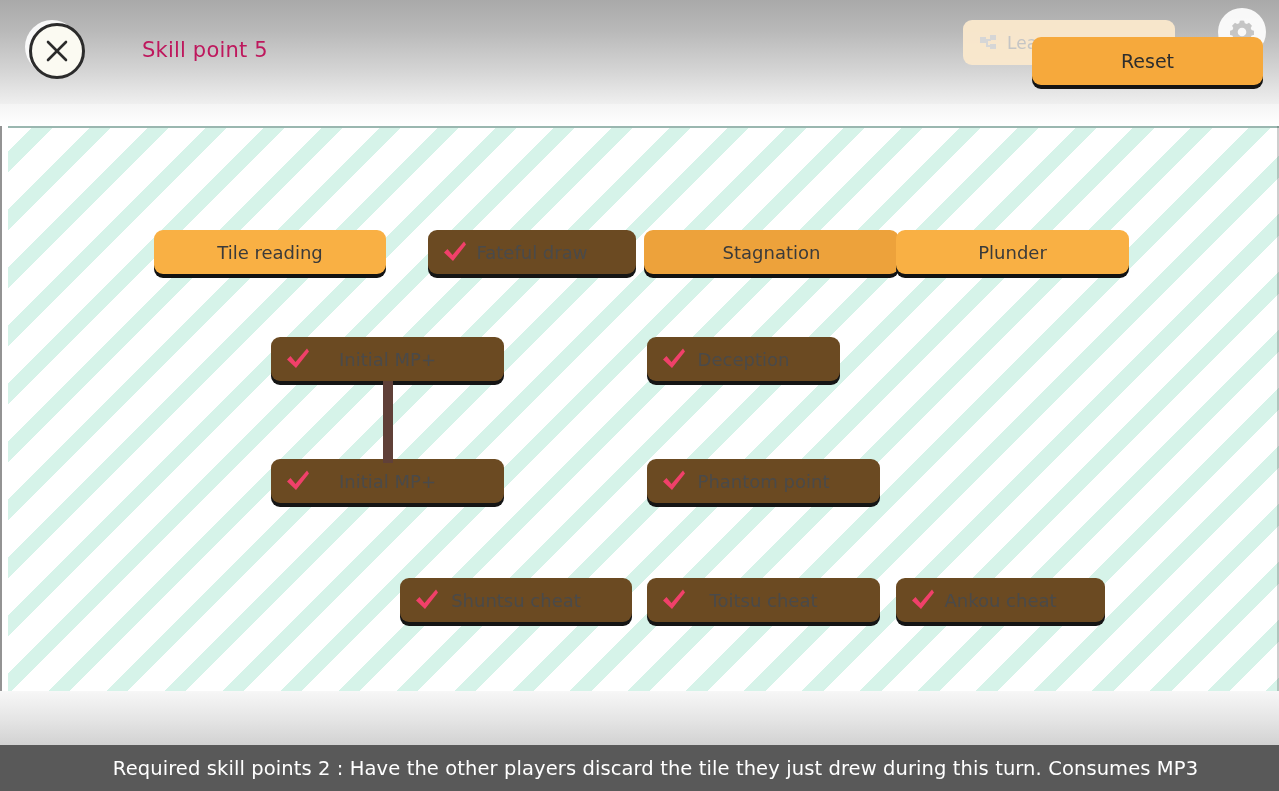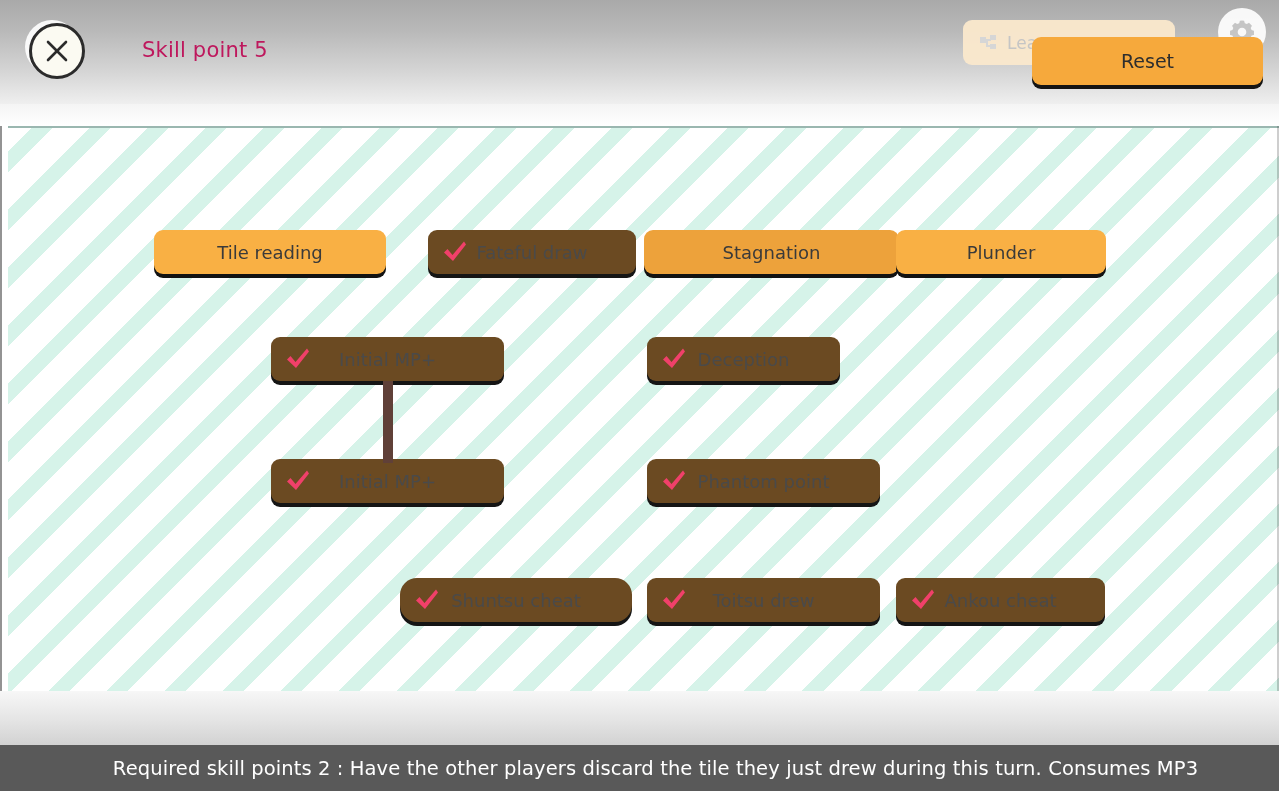--- a/index.html
+++ b/index.html
@@ -222,21 +222,21 @@
         <span class="check">
           <svg width="26" height="24" viewBox="0 0 26 24">
             <path d="M2 12.5 L5.5 9 L10.5 15 L22 1.5 L24 4.5 L11 21 Z" fill="#F0406A"></path>
           </svg>
         </span>
         <span class="txt">Fateful draw</span>
       </div>
       <div class="node selected" style="left: 628px; top: 102px; width: 255px; margin-left: 8px;">
         <span class="txt">Stagnation</span>
       </div>
-      <div class="node available" style="left: 888px; top: 102px; width: 210px; text-align: center;">
+      <div class="node available" style="left: 888px; top: 102px; width: 233px; text-align: center;">
         <span class="txt">Plunder</span>
       </div>
       <div class="node learned" style="left: 263px; top: 209px; width: 233px;">
         <span class="check">
           <svg width="26" height="24" viewBox="0 0 26 24">
             <path d="M2 12.5 L5.5 9 L10.5 15 L22 1.5 L24 4.5 L11 21 Z" fill="#F0406A"></path>
           </svg>
         </span>
         <span class="txt">Initial MP+</span>
       </div>
@@ -257,35 +257,35 @@
         <span class="txt">Initial MP+</span>
       </div>
       <div class="node learned" style="left: 639px; top: 331px; width: 233px;">
         <span class="check">
           <svg width="26" height="24" viewBox="0 0 26 24">
             <path d="M2 12.5 L5.5 9 L10.5 15 L22 1.5 L24 4.5 L11 21 Z" fill="#F0406A"></path>
           </svg>
         </span>
         <span class="txt">Phantom point</span>
       </div>
-      <div class="node learned" style="left: 392px; top: 450px; width: 232px; border-radius: 17px;">
+      <div class="node learned" style="left: 392px; top: 450px; width: 232px;">
         <span class="check">
           <svg width="26" height="24" viewBox="0 0 26 24">
             <path d="M2 12.5 L5.5 9 L10.5 15 L22 1.5 L24 4.5 L11 21 Z" fill="#F0406A"></path>
           </svg>
         </span>
         <span class="txt">Shuntsu cheat</span>
       </div>
       <div class="node learned" style="left: 639px; top: 450px; width: 233px;">
         <span class="check">
           <svg width="26" height="24" viewBox="0 0 26 24">
             <path d="M2 12.5 L5.5 9 L10.5 15 L22 1.5 L24 4.5 L11 21 Z" fill="#F0406A"></path>
           </svg>
         </span>
-        <span class="txt">Toitsu drew</span>
+        <span class="txt">Toitsu cheat</span>
       </div>
       <div class="node learned" style="left: 888px; top: 450px; width: 209px;">
         <span class="check">
           <svg width="26" height="24" viewBox="0 0 26 24">
             <path d="M2 12.5 L5.5 9 L10.5 15 L22 1.5 L24 4.5 L11 21 Z" fill="#F0406A"></path>
           </svg>
         </span>
         <span class="txt">Ankou cheat</span>
       </div>
     </div>

